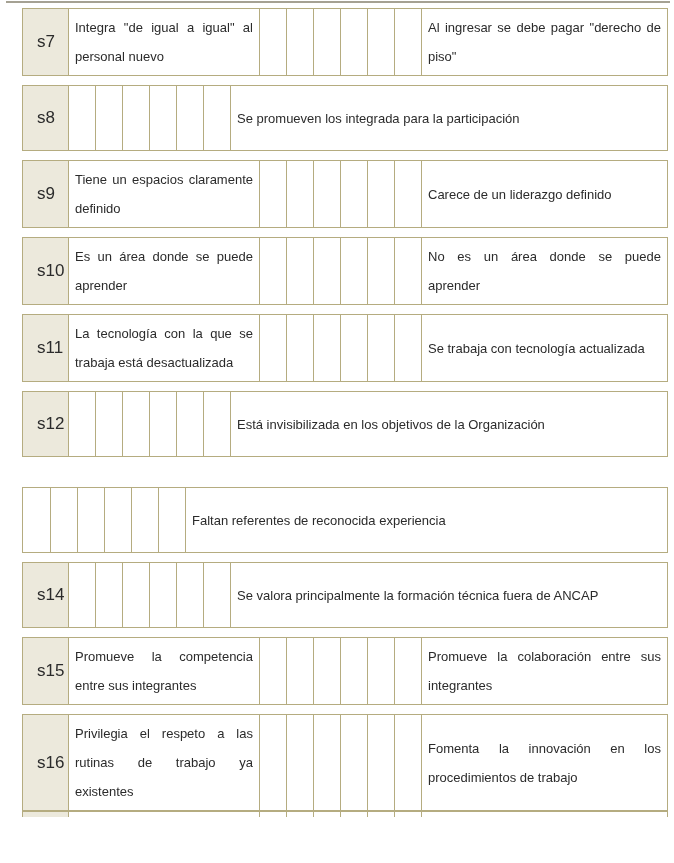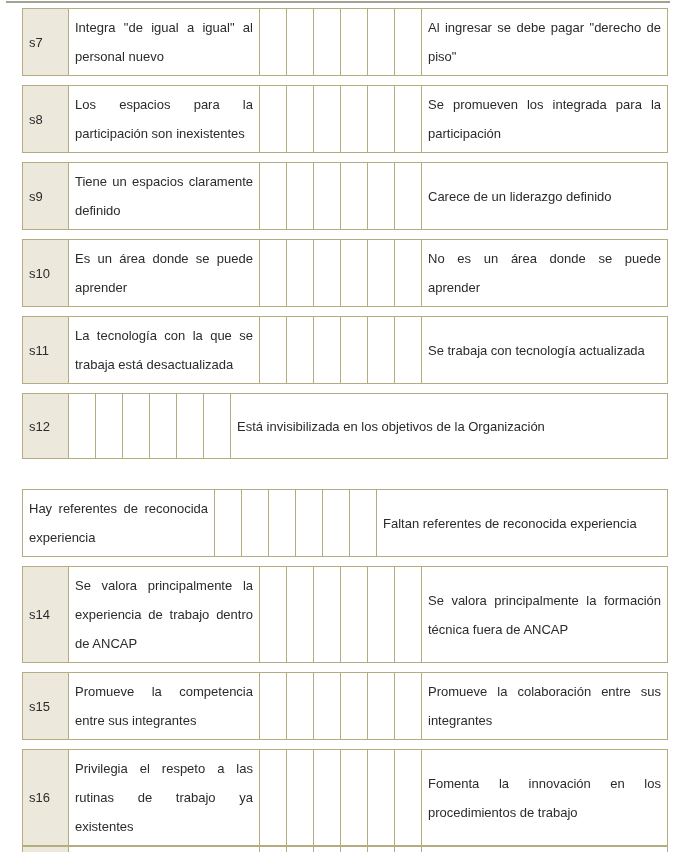--- a/index.html
+++ b/index.html
@@ -39,22 +39,22 @@
     box-sizing: border-box;
     display: flex;
     flex-direction: column;
     justify-content: center;
   }
   .cell + .cell { border-left: 1px solid #b5ac80; }
   .label-cell {
     width: 45px;
     flex: 0 0 45px;
     background: #ece9dc;
-    padding-left: 6px;
-    font-size: 13px;
+    padding-left: 14px;
+    font-size: 17px;
   }
   .stmt {
     padding: 4px 6px;
     font-size: 13px;
     line-height: 29px;
     text-align: justify;
   }
   .left-stmt { width: 191px; flex: 0 0 191px; }
   .scale-cell { width: 27px; flex: 0 0 27px; background: #ffffff; }
   .right-stmt { flex: 1 1 auto; }
@@ -80,21 +80,20 @@
           <div class="cell scale-cell"></div>
           <div class="cell scale-cell"></div>
           <div class="cell scale-cell"></div>
           <div class="cell scale-cell"></div>
           <div class="cell scale-cell"></div>
           <div class="cell scale-cell"></div>
           <div class="cell stmt right-stmt">Al ingresar se debe pagar "derecho de piso"</div>
         </div>
         <div class="q-row">
           <div class="cell label-cell">s8</div>
-          <div class="cell stmt left-stmt">Los espacios para la participación son inexistentes</div>
           <div class="cell scale-cell"></div>
           <div class="cell scale-cell"></div>
           <div class="cell scale-cell"></div>
           <div class="cell scale-cell"></div>
           <div class="cell scale-cell"></div>
           <div class="cell scale-cell"></div>
           <div class="cell stmt right-stmt">Se promueven los integrada para la participación</div>
         </div>
         <div class="q-row">
           <div class="cell label-cell">s9</div>
@@ -135,32 +134,30 @@
           <div class="cell scale-cell"></div>
           <div class="cell scale-cell"></div>
           <div class="cell scale-cell"></div>
           <div class="cell scale-cell"></div>
           <div class="cell scale-cell"></div>
           <div class="cell stmt right-stmt">Está invisibilizada en los objetivos de la Organización</div>
         </div>
       </div>
     <div class="q-table second">
         <div class="q-row">
-          <div class="cell stmt left-stmt">Hay referentes de reconocida experiencia</div>
           <div class="cell scale-cell"></div>
           <div class="cell scale-cell"></div>
           <div class="cell scale-cell"></div>
           <div class="cell scale-cell"></div>
           <div class="cell scale-cell"></div>
           <div class="cell scale-cell"></div>
           <div class="cell stmt right-stmt">Faltan referentes de reconocida experiencia</div>
         </div>
         <div class="q-row">
           <div class="cell label-cell">s14</div>
-          <div class="cell stmt left-stmt">Se valora principalmente la experiencia de trabajo dentro de ANCAP</div>
           <div class="cell scale-cell"></div>
           <div class="cell scale-cell"></div>
           <div class="cell scale-cell"></div>
           <div class="cell scale-cell"></div>
           <div class="cell scale-cell"></div>
           <div class="cell scale-cell"></div>
           <div class="cell stmt right-stmt">Se valora principalmente la formación técnica fuera de ANCAP</div>
         </div>
         <div class="q-row">
           <div class="cell label-cell">s15</div>

